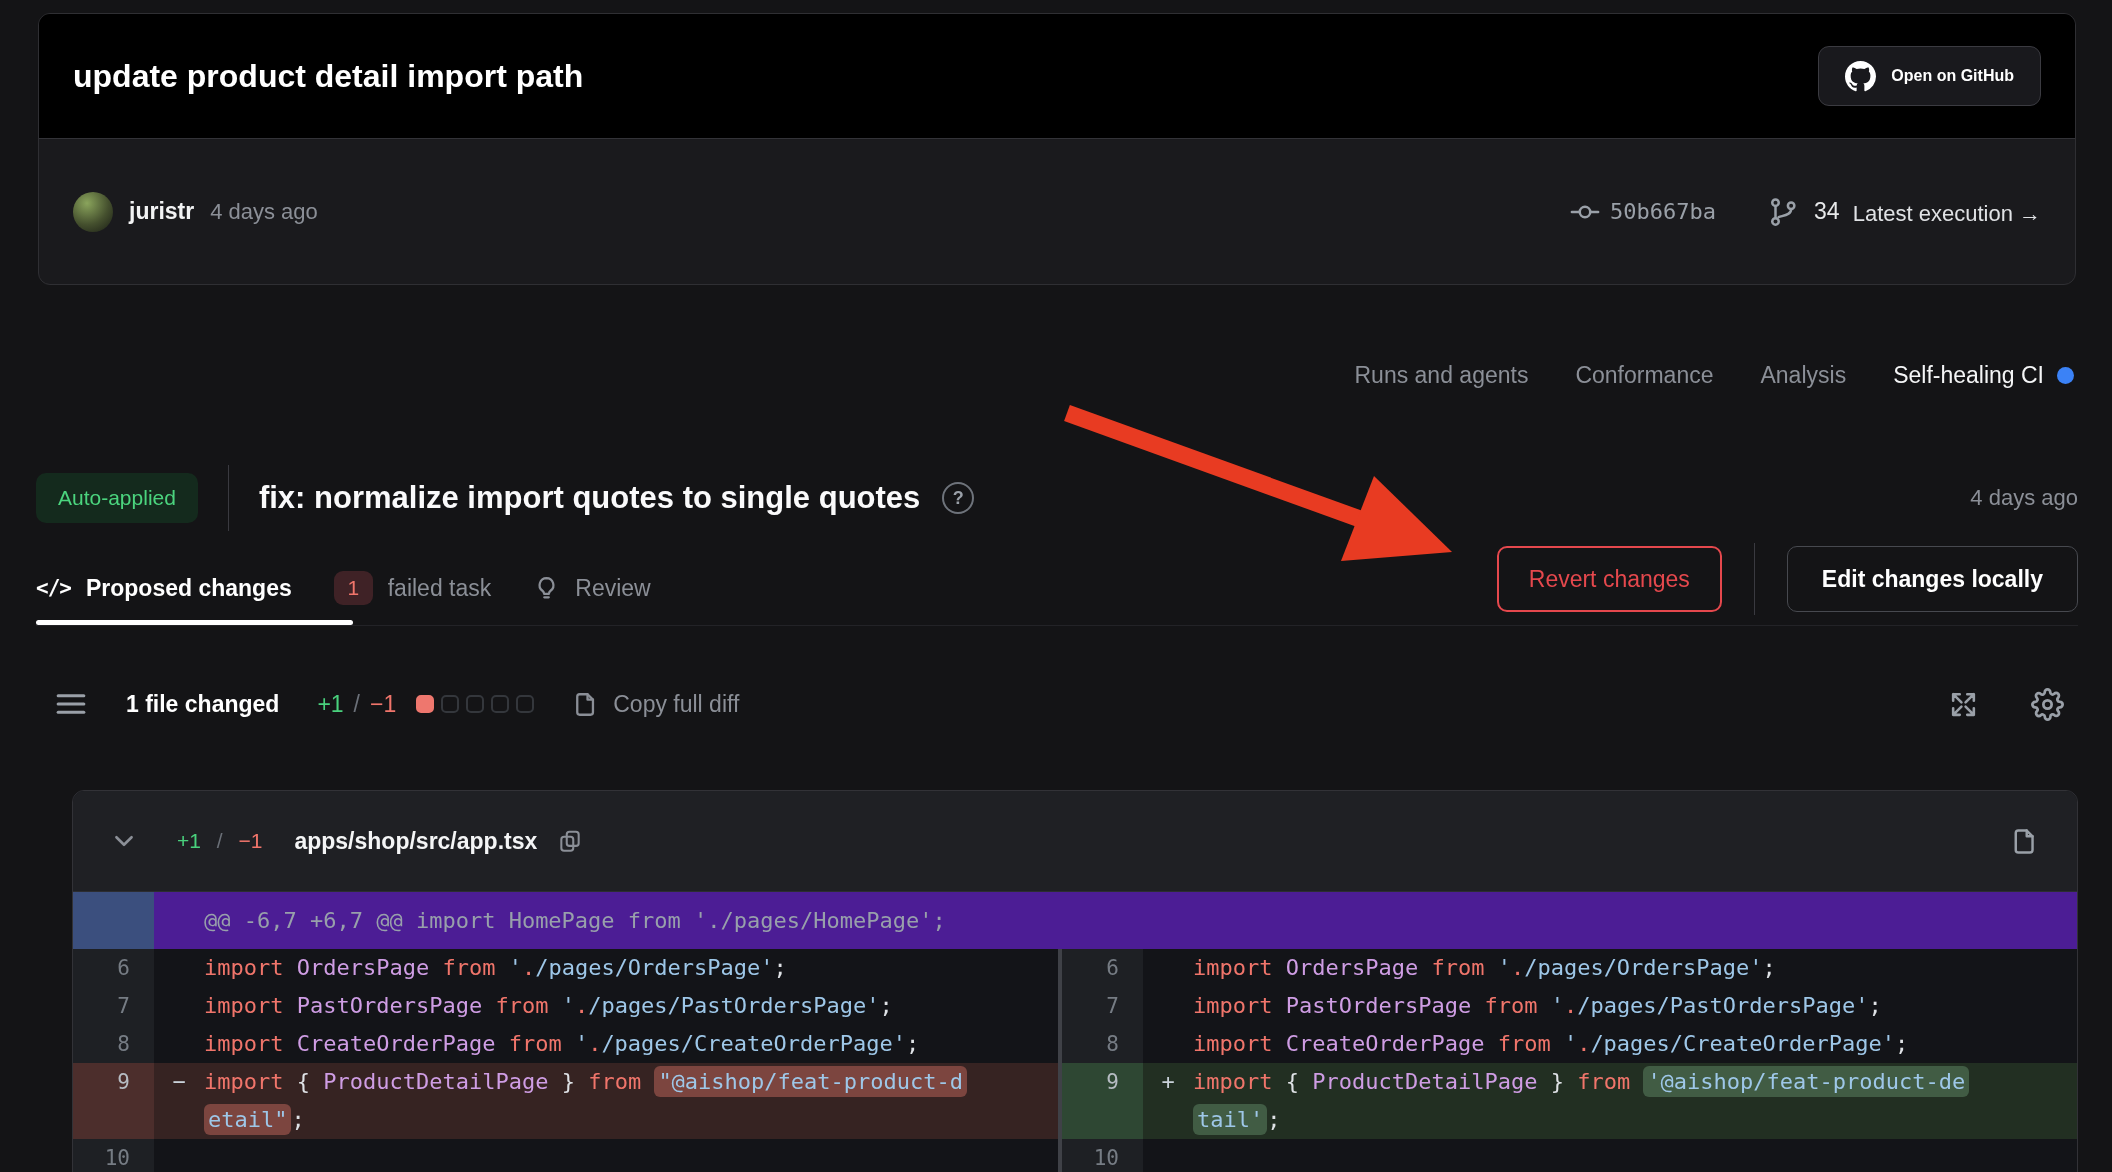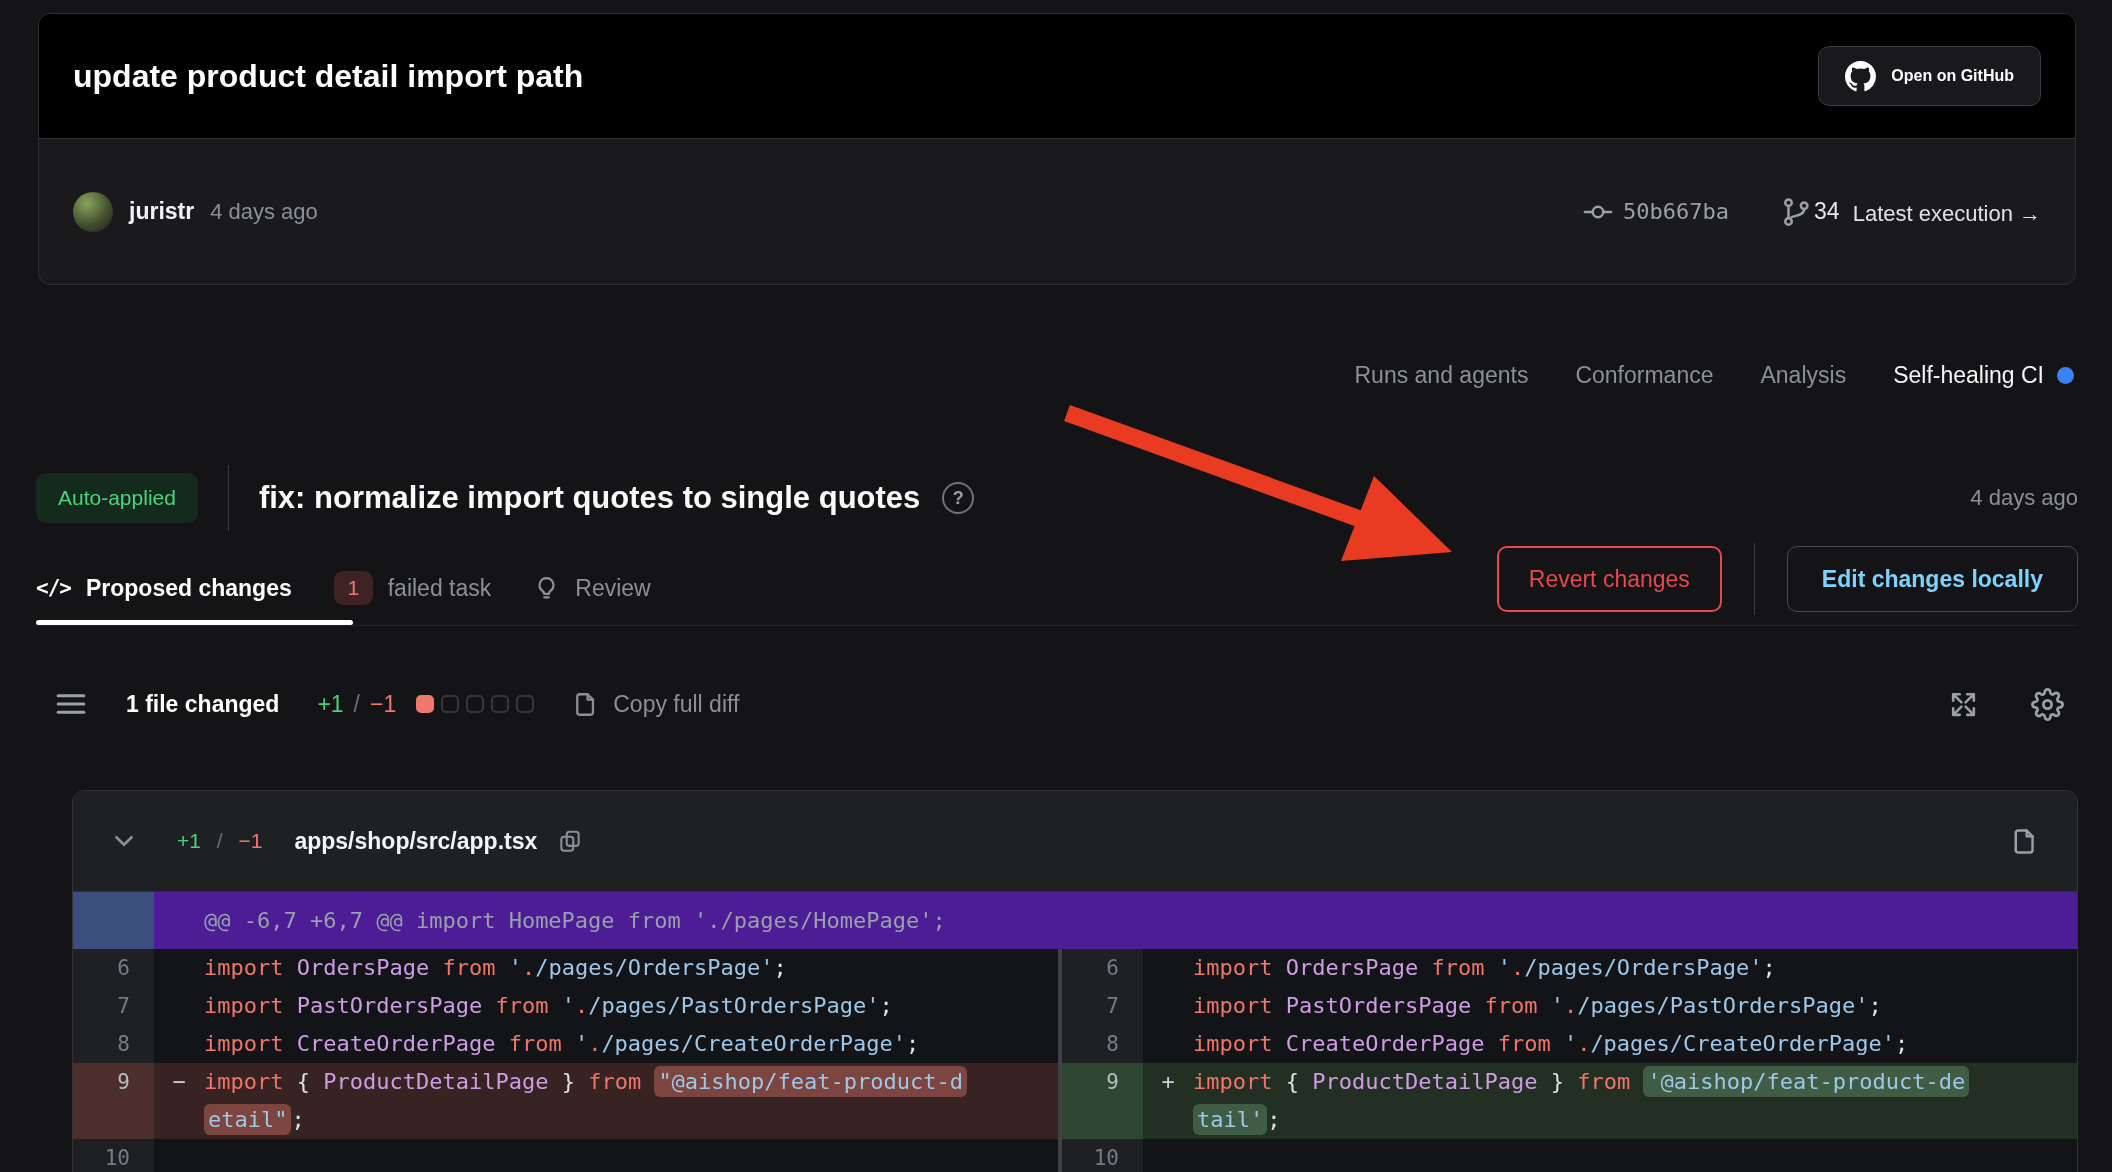--- a/index.html
+++ b/index.html
@@ -18,21 +18,21 @@
     border:1px solid #3b3b41;border-radius:11px;font-size:16px;font-weight:700;color:#fff;cursor:pointer;}
   .gh-btn svg{fill:#fff}
   .cc-body{height:145px;display:flex;align-items:center;padding:0 34px;}
   .avatar{width:40px;height:40px;border-radius:50%;background:radial-gradient(circle at 35% 28%,#8aa45c,#45502e 55%,#22271a 90%);margin-right:16px;flex:0 0 auto;}
   .cc-author{font-size:23px;font-weight:700;color:#f2f3f4;margin-right:16px;}
   .cc-time{font-size:22px;color:#8b8f97;}
   .cc-right{display:flex;flex-direction:row;align-items:flex-end;gap:13px;}
   .cc-meta{display:flex;align-items:center;}
   .mono{font-family:"DejaVu Sans Mono",monospace;}
   .cc-hash{font-size:22px;color:#9aa0a8;margin-left:10px;}
-  .cc-branch-count{font-size:23px;color:#e8e9ea;margin-left:3px;font-weight:500;}
+  .cc-branch-count{font-size:23px;color:#e8e9ea;margin-left:16px;font-weight:500;}
   .meta-ico{color:#9aa0a8}
   .cc-gap{width:52px}
   .cc-latest{font-size:22px;color:#e0e2e5;cursor:pointer;}
 
   
   .top-nav{position:absolute;top:352px;right:38px;height:46px;display:flex;align-items:center;gap:47px;font-size:23px;}
   .nav-item{color:#8b8f97;cursor:pointer;display:flex;align-items:center;gap:13px;}
   .nav-item.active{color:#f4f5f6;}
   .nav-dot{width:17px;height:17px;border-radius:50%;background:#3b82f6;}
 
@@ -51,21 +51,21 @@
   .tab.active{color:#fff;font-weight:600;}
   .tab-code-ico{font-family:"DejaVu Sans Mono",monospace;font-size:21px;letter-spacing:-1px;}
   .tab-badge{background:#3f2226;color:#f0756b;font-size:21px;min-width:21px;text-align:center;padding:5px 9px;border-radius:9px;}
   .tab-underline{position:absolute;left:36px;top:620px;width:317px;height:5px;background:#fff;border-radius:3px;}
   .tabs-border{position:absolute;left:36px;top:625px;width:2042px;height:1px;background:#232327;}
 
   
   .actions{position:absolute;top:543px;right:34px;display:flex;align-items:center;}
   .btn{height:66px;display:flex;align-items:center;border-radius:10px;font-size:23px;padding:0 30px;cursor:pointer;background:transparent;}
   .btn-revert{color:#e5484d;border:2px solid #e5484d;font-weight:500;}
-  .btn-edit{color:#7dd3fc;border:1px solid #47494f;font-weight:600;padding:0 34px;}
+  .btn-edit{color:#ffffff;border:1px solid #47494f;font-weight:600;padding:0 34px;}
   .actions .v-div2{width:1px;height:72px;background:#3a3a40;margin:0 32px;}
 
   
   .arrow-overlay{position:absolute;left:0;top:0;width:2112px;height:1172px;pointer-events:none;}
 
   
   .diff-toolbar{position:absolute;left:54px;top:678px;width:2010px;height:52px;display:flex;align-items:center;font-size:23px;}
   .hamburger{color:#9aa0a8;cursor:pointer}
   .dt-files{color:#fff;font-weight:600;margin-left:38px;}
   .plus{color:#49d17d;} .minus{color:#f0756b;} .slash{color:#6b7078;margin:0 10px;}

